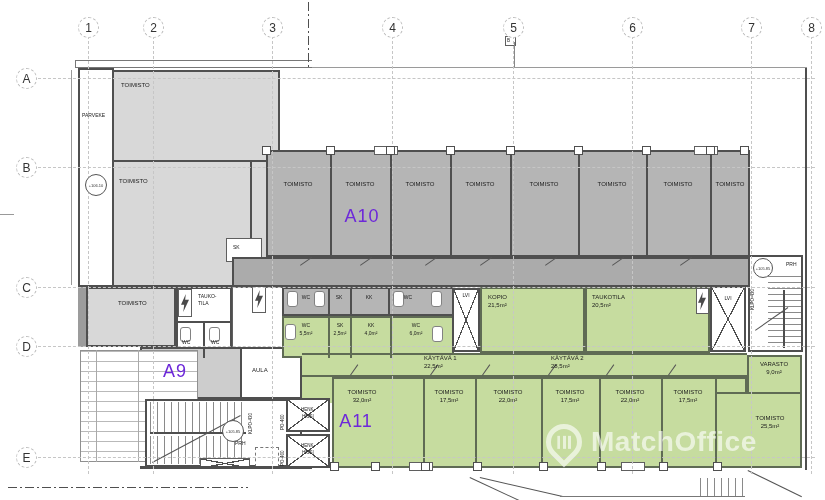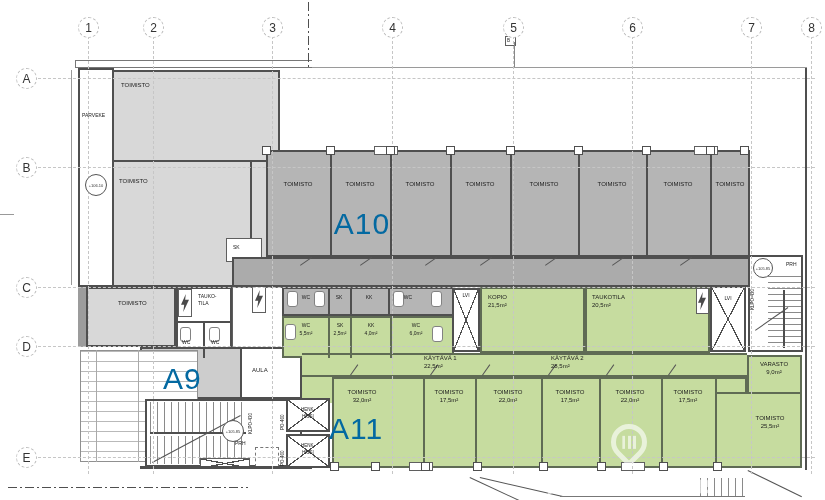--- a/index.html
+++ b/index.html
@@ -14,21 +14,21 @@
   .cg{background:#ababab;}
   .gr{background:#c6dc9f;}
   .w{background:#fff;}
   .wv{position:absolute;background:#4f4f4f;width:2px;z-index:2;}
   .wh{position:absolute;background:#4f4f4f;height:2px;z-index:2;}
   .gwv{position:absolute;background:#5f6b54;width:2px;z-index:2;}
   .t{position:absolute;font-size:6px;line-height:1.25;color:#1c1c1c;white-space:nowrap;z-index:5;}
   .tc{transform:translateX(-50%);text-align:center;}
   .s5{font-size:5px;}
   .s45{font-size:4.5px;}
-  .big{font-size:30px;color:#0369a1;letter-spacing:1px;}
+  .big{font-size:18px;color:#6d28d9;letter-spacing:1px;}
   .vt{position:absolute;writing-mode:vertical-rl;transform:rotate(180deg);font-size:4.5px;
       color:#222;z-index:5;white-space:nowrap;}
   .gv{position:absolute;width:0;border-left:1px dashed #c6c6c6;top:36px;bottom:26px;z-index:3;}
   .gh{position:absolute;height:0;border-top:1px dashed #c6c6c6;left:38px;right:10px;z-index:3;}
   .gc{position:absolute;width:19px;height:19px;border:1px dashed #bdbdbd;border-radius:50%;
       background:#fff;font-size:12px;color:#333;display:flex;align-items:center;
       justify-content:center;z-index:4;}
   .cm{position:absolute;border:1px solid #555;border-radius:50%;background:#fff;display:flex;
       align-items:center;justify-content:center;font-size:4px;color:#333;z-index:4;}
   .x{background-image:
@@ -41,21 +41,21 @@
   .hh{background-image:repeating-linear-gradient(to bottom,#b9b9b9 0 1px,transparent 1px 10px);}
   .dd{position:absolute;height:1px;z-index:2;background-image:
       repeating-linear-gradient(to right,#4f4f4f 0 9px,transparent 9px 12px,#4f4f4f 12px 14px,transparent 14px 17px);}
   .ddv{position:absolute;width:1px;z-index:2;background-image:
       repeating-linear-gradient(to bottom,#4f4f4f 0 9px,transparent 9px 12px,#4f4f4f 12px 14px,transparent 14px 17px);}
   .dl{position:absolute;height:1px;background:#555;transform-origin:0 0;z-index:2;}
   .fx{position:absolute;background:#fff;border:1px solid #828282;border-radius:3px;z-index:2;}
   .bolt{position:absolute;background:#4a4a4a;width:8px;height:18px;z-index:2;
         clip-path:polygon(60% 0%,0% 60%,40% 60%,28% 100%,100% 32%,52% 32%);}
   .dashbox{position:absolute;border:1px dashed #777;background:#fff;z-index:2;}
-  .wm{position:absolute;left:546px;top:424px;display:flex;align-items:center;gap:9px;z-index:9;flex-direction:column;}
+  .wm{position:absolute;left:546px;top:424px;display:flex;align-items:center;gap:9px;z-index:9;}
   .wm-pin{width:36px;height:36px;border:5px solid rgba(255,255,255,.62);
           border-radius:50% 50% 50% 0;transform:rotate(-45deg);box-sizing:border-box;
           display:flex;align-items:center;justify-content:center;}
   .wm-bld{width:14px;height:13px;transform:rotate(45deg);
           background-image:repeating-linear-gradient(to right,rgba(255,255,255,.62) 0 3px,transparent 3px 5.5px);}
   .wm-text{font-size:28px;font-weight:bold;color:rgba(255,255,255,.62);letter-spacing:.5px;}
 </style>
 </head>
 <body>
 

